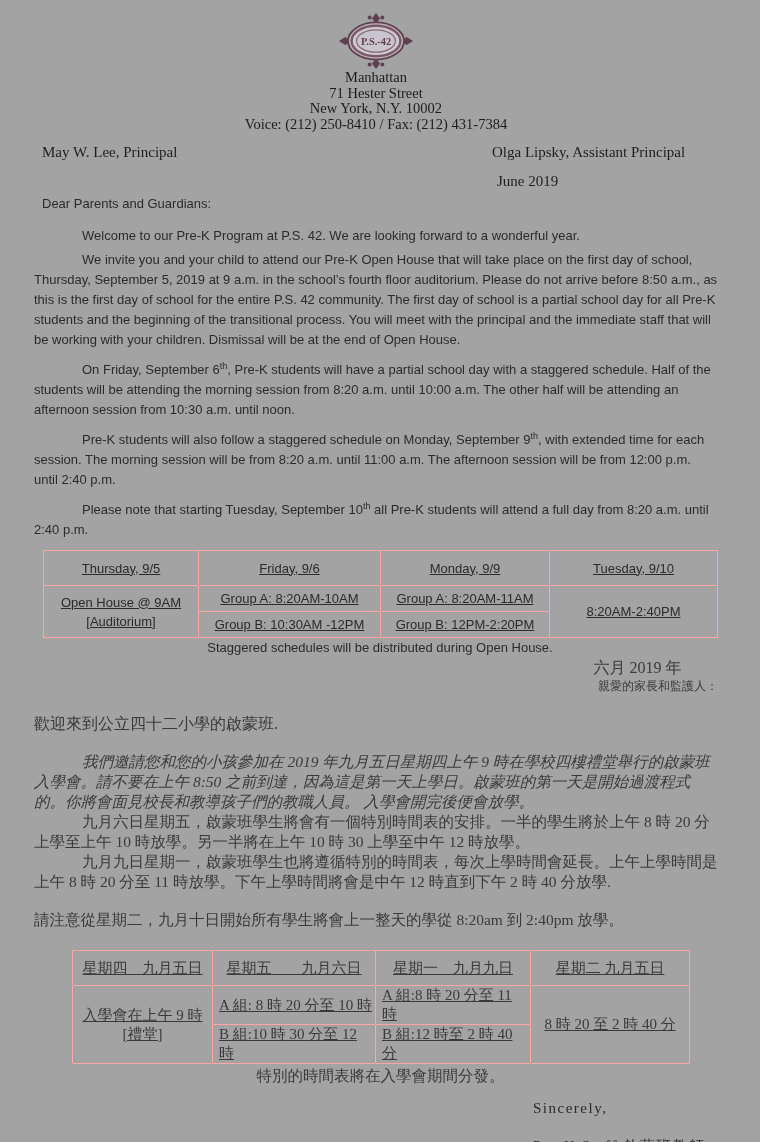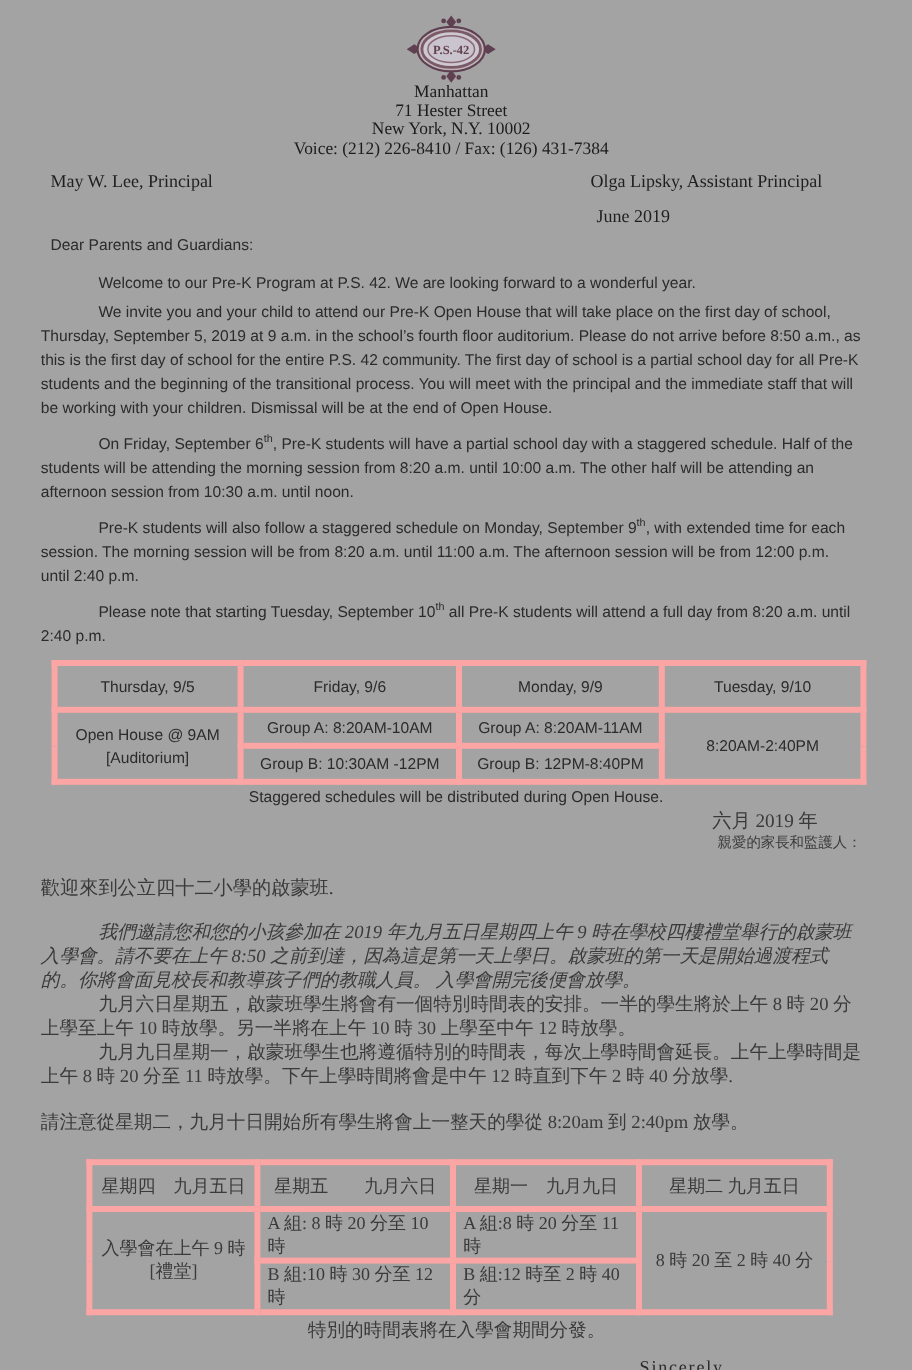--- a/index.html
+++ b/index.html
@@ -24,21 +24,21 @@
   .date-en{margin-top:10px;margin-left:463px;height:19px;font-size:15px;}
   
   .salutation-en{margin-top:4px;margin-left:8px;height:18px;font-family:"Liberation Sans", sans-serif;font-size:13px;color:#2b2b2b;}
   .en-para{margin:0;font-family:"Liberation Sans", sans-serif;font-size:13px;line-height:20px;color:#2b2b2b;text-indent:48px;}
   .en-para.mt10{margin-top:10px;}
   .en-para.mt4{margin-top:4px;}
   .en-para.mt12{margin-top:12px;}
   sup{font-size:9px;line-height:0;vertical-align:super;}
   
   table{border-collapse:collapse;table-layout:fixed;color:#2b2b2b;}
-  td,th{border:5px solid #fca5a5;text-align:center;font-weight:normal;padding:0;}
+  td,th{border:1px solid #fca5a5;text-align:center;font-weight:normal;padding:0;text-decoration:underline;}
   .table-en{margin:10px 0 0 9px;width:674px;font-family:"Liberation Sans", sans-serif;font-size:13px;}
   .table-en th{height:34px;}
   .table-en td{height:25px;}
   .caption-en{margin:2px 0 0 9px;width:674px;text-align:center;font-family:"Liberation Sans", sans-serif;font-size:13px;color:#2b2b2b;height:18px;}
   
   .zh{font-family:"Liberation Serif", serif;color:#3a3a3a;}
   .date-zh{margin-left:523px;font-size:16px;height:20px;text-align:center;}
   .salutation-zh{font-size:12px;height:20px;text-align:right;}
   .welcome-zh{margin-top:16px;font-size:16px;height:20px;}
   .zh-para{margin:0;font-size:15.5px;line-height:20px;text-indent:48px;}
@@ -75,21 +75,21 @@
 
         <ellipse cx="42" cy="32" rx="31" ry="20.5" fill="#bfb3bb" stroke="#5f4050" stroke-width="2"></ellipse>
         <ellipse cx="42" cy="32" rx="27" ry="16.8" fill="#cdc8d1" stroke="#7a5a64" stroke-width="2.6"></ellipse>
         <ellipse cx="42" cy="32" rx="21.5" ry="12.3" fill="#c9c4ce" stroke="#8a6a74" stroke-width="1.4"></ellipse>
         <text x="42" y="36.5" text-anchor="middle" font-family="Liberation Serif, serif" font-weight="bold" font-size="11.5" fill="#633f4c">P.S.-42</text>
       </svg>
     </div>
     <div class="lh-line">Manhattan</div>
     <div class="lh-line">71 Hester Street</div>
     <div class="lh-line">New York, N.Y.  10002</div>
-    <div class="lh-line">Voice: (212) 226-8410 / Fax: (126) 431-7384</div>
+    <div class="lh-line">Voice: (212) 250-8410 / Fax: (212) 431-7384</div>
   </div>
 
   <div class="principal-row">
     <span class="principal-left">May W. Lee, Principal</span>
     <span class="principal-right">Olga Lipsky, Assistant Principal</span>
   </div>
 
   <div class="date-en">June 2019</div>
 
   <div class="salutation-en">Dear Parents and Guardians:</div>
@@ -118,21 +118,21 @@
       <td rowspan="2" class="oh-cell">
         <div>Open House @ 9AM</div>
         <div>[Auditorium]</div>
       </td>
       <td>Group A: 8:20AM-10AM</td>
       <td>Group A: 8:20AM-11AM</td>
       <td rowspan="2">8:20AM-2:40PM</td>
     </tr>
     <tr>
       <td>Group B: 10:30AM -12PM</td>
-      <td>Group B: 12PM-8:40PM</td>
+      <td>Group B: 12PM-2:20PM</td>
     </tr>
   </tbody>
     </table>
   <div class="caption-en">Staggered schedules will be distributed during Open House.</div>
 
   <div class="zh date-zh">六月 2019 年</div>
   <div class="zh salutation-zh">親愛的家長和監護人：</div>
   <div class="zh welcome-zh">歡迎來到公立四十二小學的啟蒙班.</div>
 
   <p class="zh zh-para first">我們邀請您和您的小孩參加在 2019 年九月五日星期四上午 9 時在學校四樓禮堂舉行的啟蒙班入學會。請不要在上午 8:50 之前到達，因為這是第一天上學日。啟蒙班的第一天是開始過渡程式的。你將會面見校長和教導孩子們的教職人員。 入學會開完後便會放學。</p>

